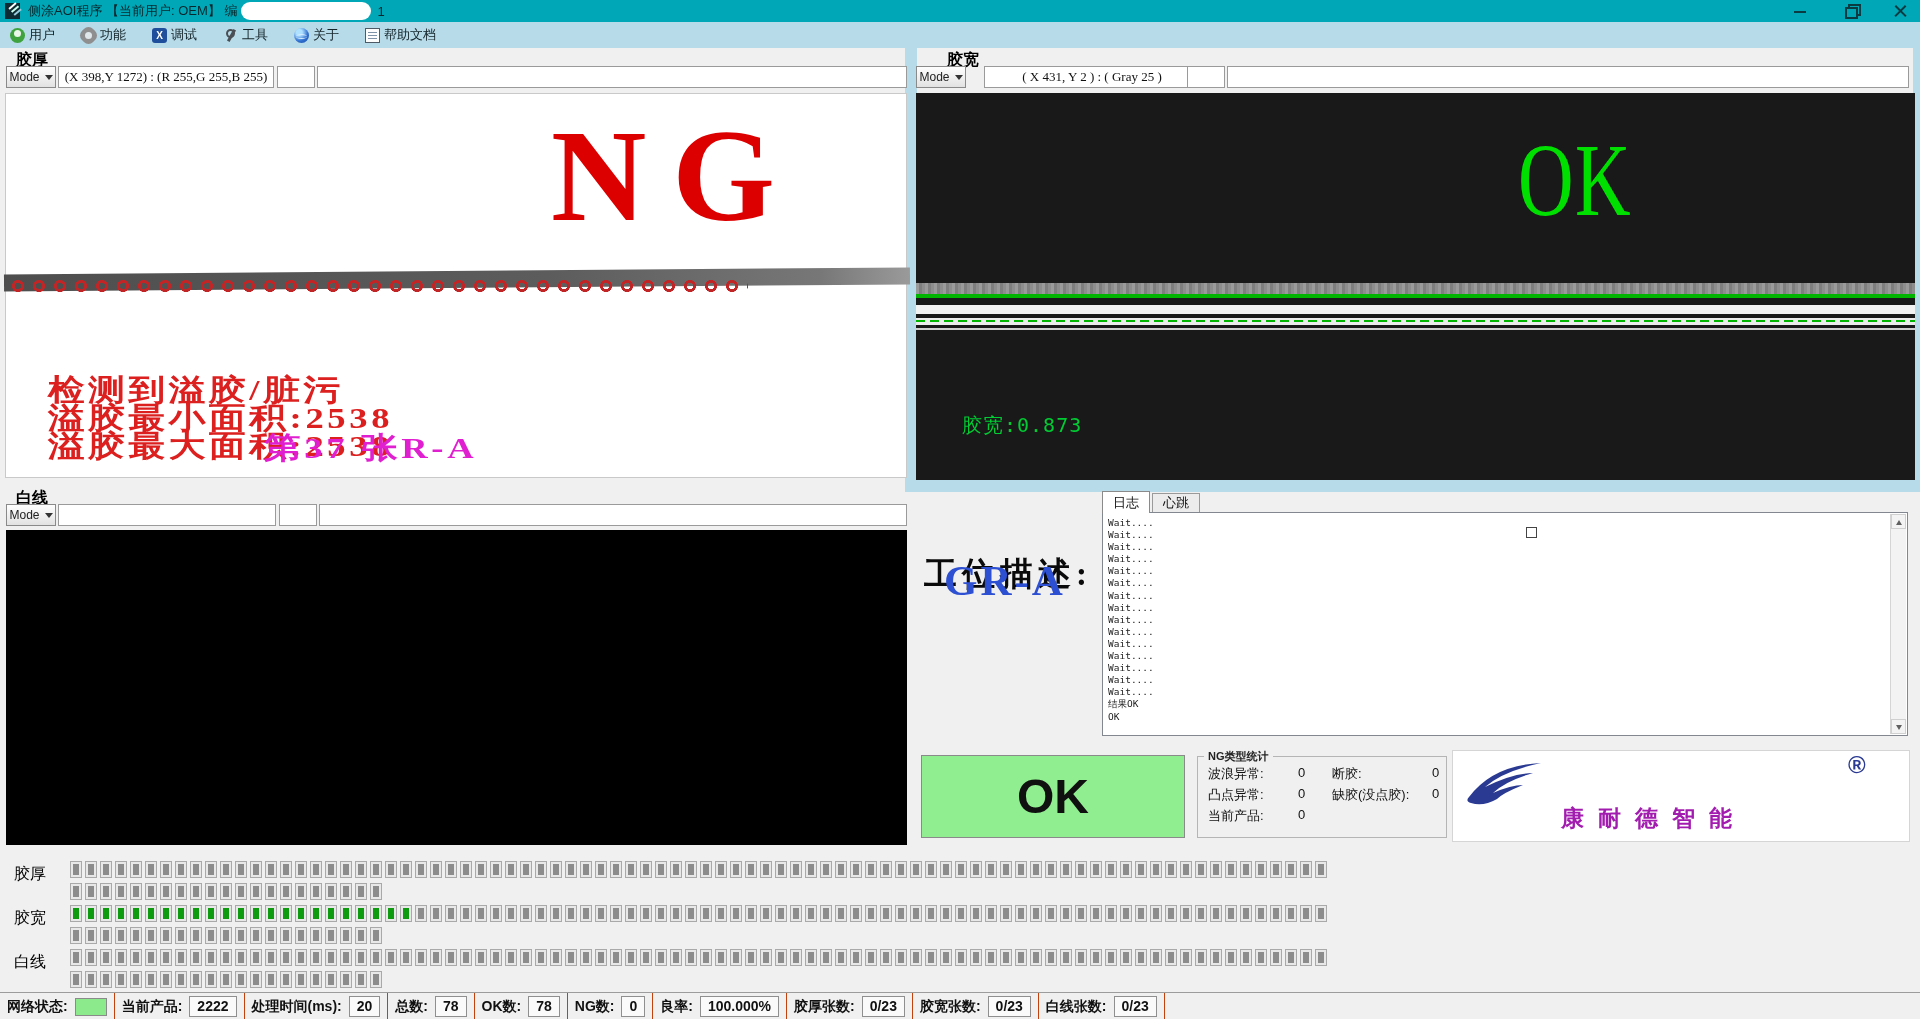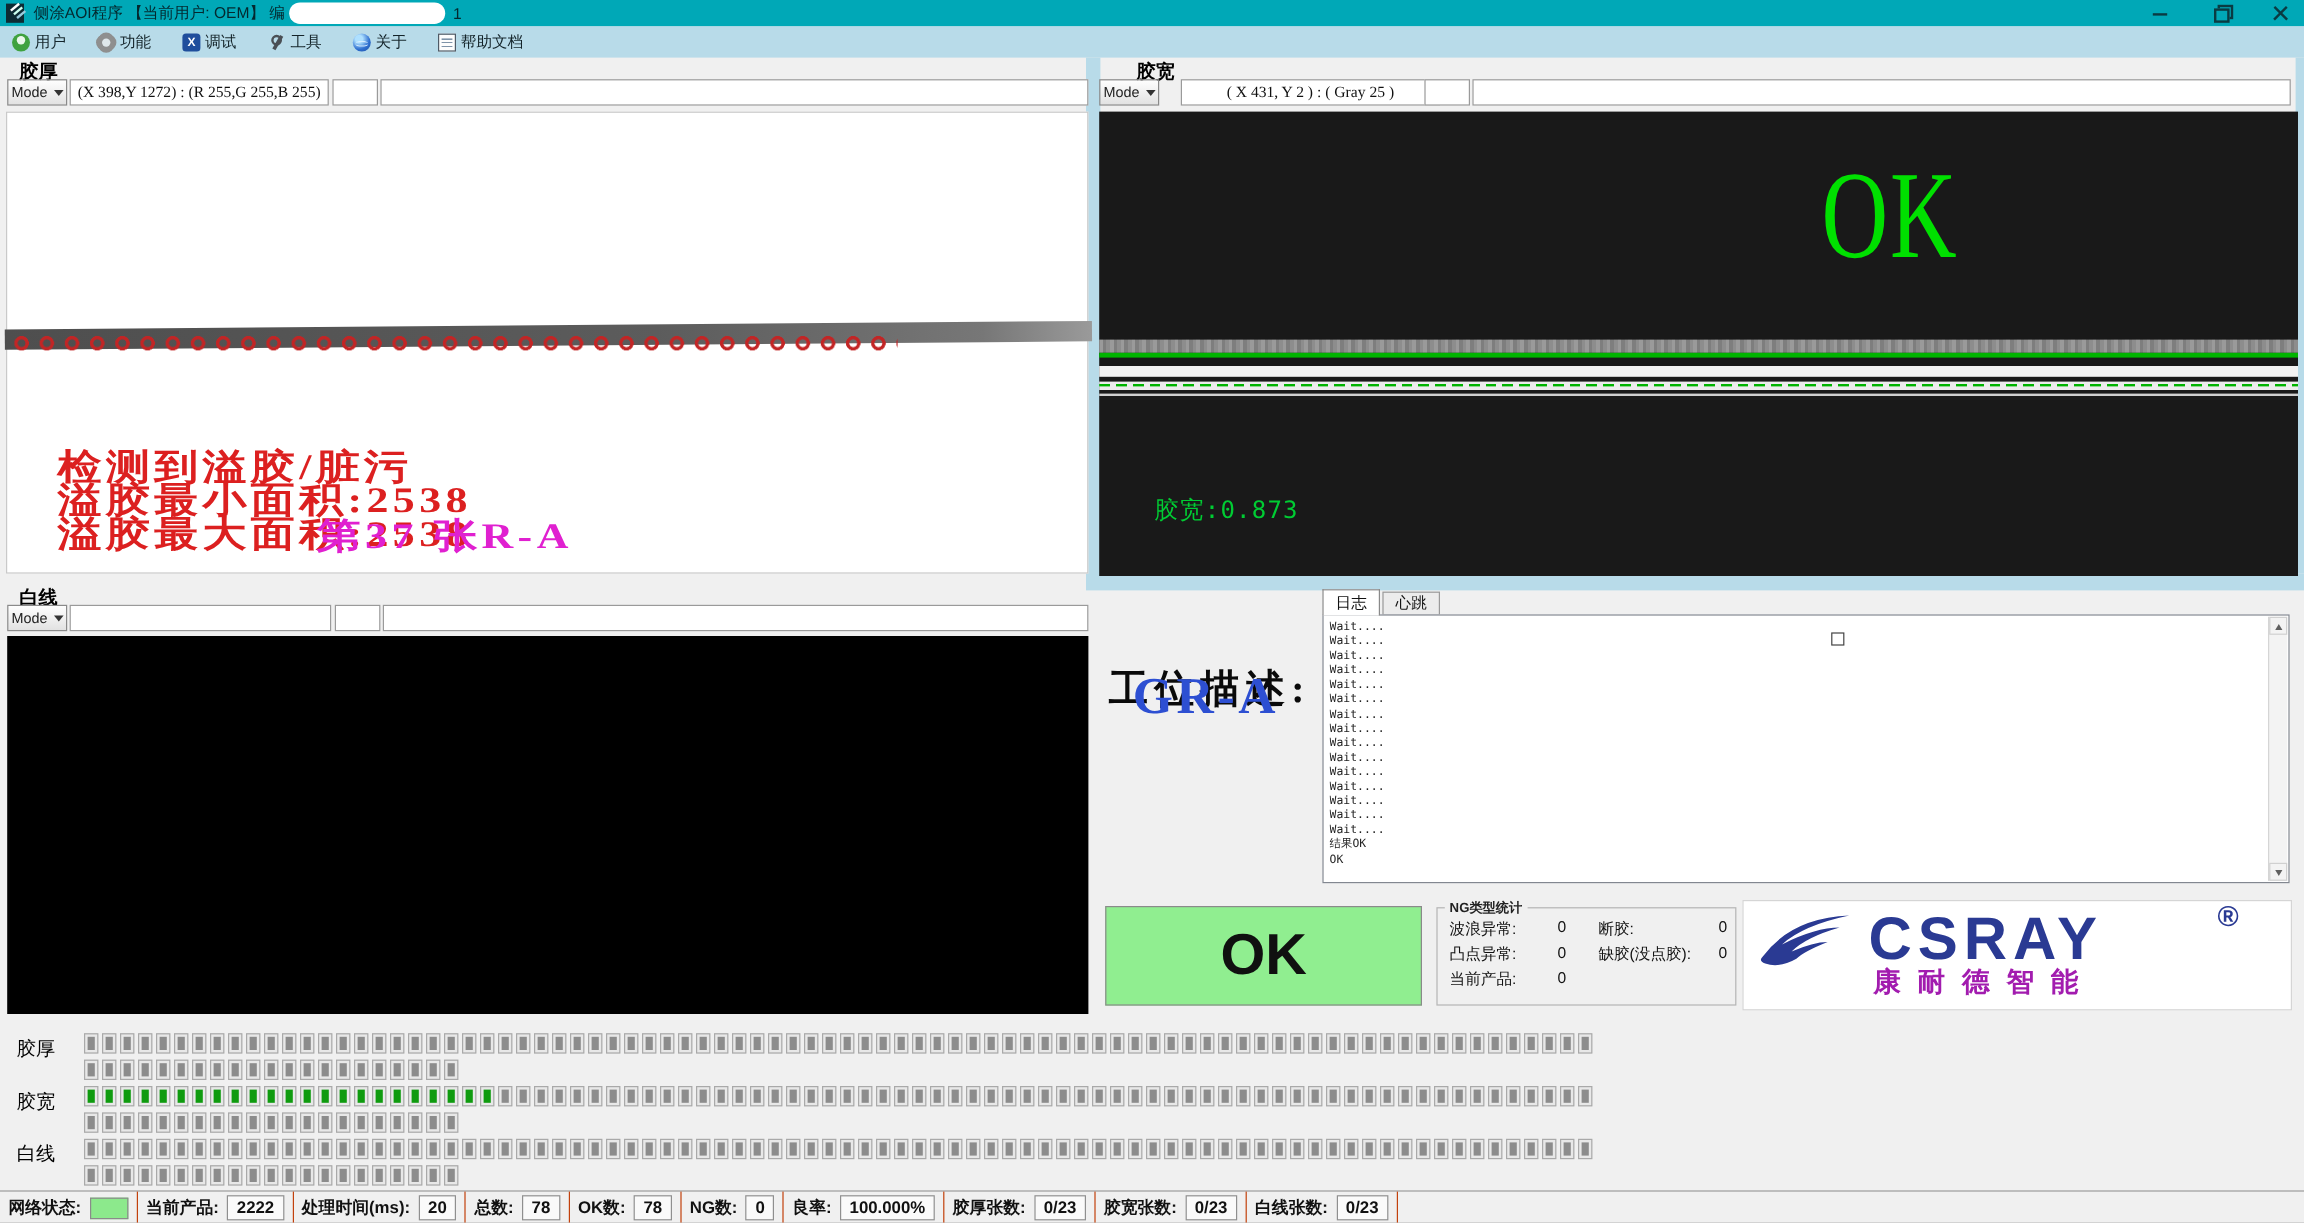--- a/index.html
+++ b/index.html
@@ -165,20 +165,21 @@
 
   <div class="panel-label" style="left:16px;top:50px;">胶厚</div>
   <div class="mode-btn" style="left:6px;top:66px;width:50px;">
     <span>Mode</span>
     <span class="mode-arrow"></span>
   </div>
   <div class="tb-box" style="left:58px;top:66px;width:216px;">(X 398,Y 1272) : (R 255,G 255,B 255)</div>
   <div class="tb-box" style="left:277px;top:66px;width:38px;"></div>
   <div class="tb-box" style="left:317px;top:66px;width:590px;"></div>
   <div class="img-area white-canvas" style="left:5px;top:93px;width:902px;height:385px;">
+    <div class="ng-text" style="left:545px;top:16px;">NG</div>
     <div class="strip-gray" style="left:-2px;top:177px;width:906px;height:17px;"></div>
     <div class="scallops" style="left:2px;top:186px;width:740px;height:12px;"></div>
     <div class="det-line" style="left:42px;top:281px;">检测到溢胶/脏污</div>
     <div class="det-line" style="left:42px;top:309px;">溢胶最小面积:2538</div>
     <div class="det-line" style="left:42px;top:337px;">溢胶最大面积:2538</div>
     <div class="magenta-line" style="left:258px;top:339px;">第37 张R-A</div>
   </div>
 
   <div class="panel-label" style="left:947px;top:50px;">胶宽</div>
   <div class="mode-btn" style="left:916px;top:66px;width:50px;">
@@ -259,21 +260,20 @@
   <div class="stat-value" style="left:1298px;top:807px;">0</div>
   <div class="stat-label" style="left:1332px;top:765px;">断胶:</div>
   <div class="stat-value" style="left:1432px;top:765px;">0</div>
   <div class="stat-label" style="left:1332px;top:786px;">缺胶(没点胶):</div>
   <div class="stat-value" style="left:1432px;top:786px;">0</div>
 
   <div class="logo-box" style="left:1452px;top:750px;width:458px;height:92px;">
     <svg width="92" height="54" viewBox="0 0 92 54" style="position:absolute;left:10px;top:6px;">
       <path d="M6 40 Q30 8 78 6 Q40 14 22 30 Q50 16 70 16 Q42 24 30 36 Q48 28 60 28 Q40 36 34 42 Q20 50 8 46 Q2 44 6 40 Z" fill="#2a3a93"></path>
     </svg>
-    <div class="logo-brand" style="left:104px;top:2px;">CSRAY</div>
     <div class="logo-reg" style="left:395px;top:0px;">®</div>
     <div class="logo-sub" style="left:108px;top:52px;">康耐德智能</div>
   </div>
 
   <div id="indicators">
       <div class="ind-label" style="left: 14px; top: 864px;">胶厚</div>
       <div class="ind-row" style="left: 70px; top: 861px;">
         <span class="cell">
           <i></i>
         </span>

